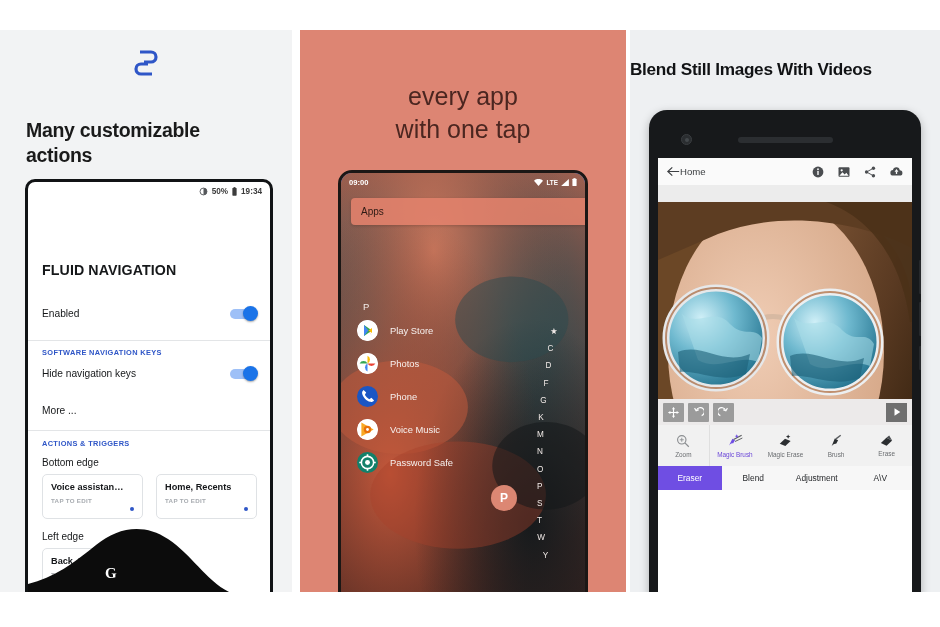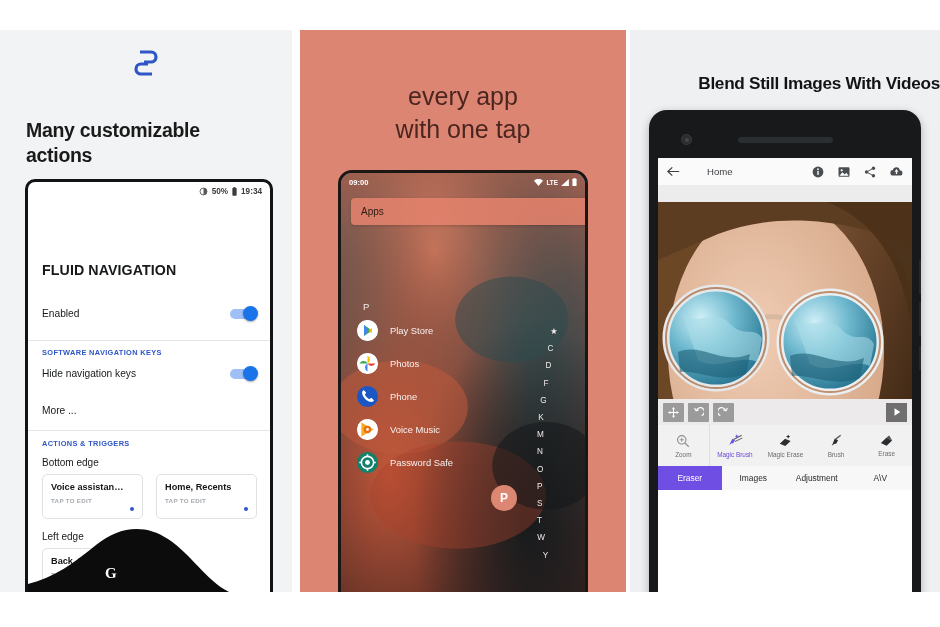--- a/index.html
+++ b/index.html
@@ -105,36 +105,36 @@
   .appname { font-size:9.4px; color:#f6f1ef; font-weight:400; }
   .scroller { position:absolute; right:14px; top:155px; width:34px; text-align:center; }
   .sl { font-size:8.2px; color:#f1eae7; font-weight:500; line-height:1; display:block; }
 
   
   .panel3 {
     position:absolute; left:630px; top:30px; width:310px; height:562px;
     background:#eef0f2; overflow:hidden;
   }
   .p3-head {
-    position:absolute; left:0; top:43px; width:310px; text-align:right;
+    position:absolute; left:0; top:29px; width:310px; text-align:left;
     font-size: 17.2px; font-weight:700; color:#111315; letter-spacing:-0.3px;
   }
   .p3-phone {
     position:absolute; left:19px; top:80px; width:272px; height:500px;
     background:#17191b; border-radius:18px 18px 6px 6px;
     box-shadow: 0 3px 10px rgba(0,0,0,0.28);
     overflow:hidden;
   }
   .p3-cam { position:absolute; left:32px; top:24px; width:11px; height:11px; border-radius:50%;
     background:#2a2d30; border:1px solid #3a3d40; }
   .p3-cam::after{content:"";position:absolute;left:3px;top:3px;width:4px;height:4px;border-radius:50%;background:#44484c;}
   .p3-spk { position:absolute; left:89px; top:27px; width:95px; height:6px; border-radius:3px; background:#2b2e31; }
   .p3-screen { position:absolute; left:9px; top:48px; width:254px; height:440px; background:#fff; overflow:hidden; }
   .p3-appbar { height:27px; background:#fafafa; display:flex; align-items:center; padding:0 9px; gap:0; }
-  .p3-appbar .ttl { font-size:9.6px; color:#3d4043; margin-left:27px; flex:1; }
+  .p3-appbar .ttl { font-size:9.6px; color:#3d4043; margin-left:0; flex:1; }
   .p3-icons { display:flex; align-items:center; gap:14px; }
   .p3-subbar { height:17px; background:#ececec; }
   .p3-photo { position:relative; height:288px; overflow:hidden; }
   .p3-toolbar { position:absolute; left:0; bottom:0; width:100%; }
   .p3-undo { height:26px; background:#eceaea; display:flex; align-items:center; padding:0 5px; gap:4px; }
   .tbtn { width:21px; height:19px; background:#9b9b9b; display:flex; align-items:center; justify-content:center; border-radius:1px; }
   .p3-playbtn { margin-left:auto; width:21px; height:19px; background:#6f6f6f; display:flex; align-items:center; justify-content:center; }
   .p3-tools { height:41px; background:#f1f1f1; display:flex; align-items:stretch; }
   .tool { flex:1; display:flex; flex-direction:column; align-items:center; justify-content:center; gap:3px; }
   .tool .tl { font-size:6.4px; color:#6a6d70; }
@@ -581,21 +581,21 @@
                 <svg width="15" height="13" viewBox="0 0 17 15">
                     <polygon points="2,10.4 8.4,4.4 15,7.4 8.6,13.6" fill="#2b2e31"></polygon>
                     <polygon points="8.4,4.4 11.6,1.6 15,7.4" fill="#4a4d50"></polygon>
                   </svg>
                 <span class="tl">Erase</span>
               </div>
             </div>
 
             <div class="p3-tabs">
               <div class="ptab active">Eraser</div>
-              <div class="ptab">Images</div>
+              <div class="ptab">Blend</div>
               <div class="ptab">Adjustment</div>
               <div class="ptab">A\V</div>
             </div>
           </div>
         </div>
 
       </div>
     </div>
   </div>
 

